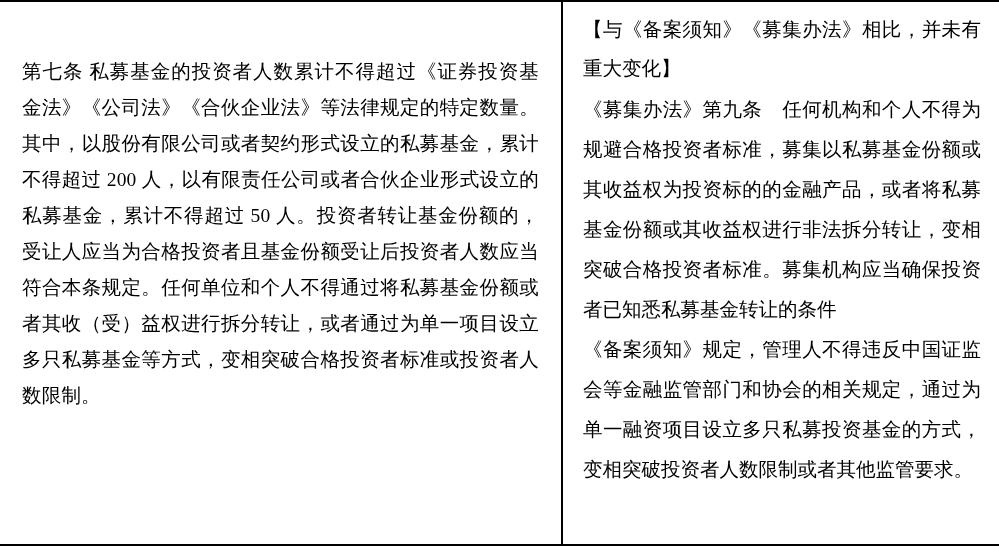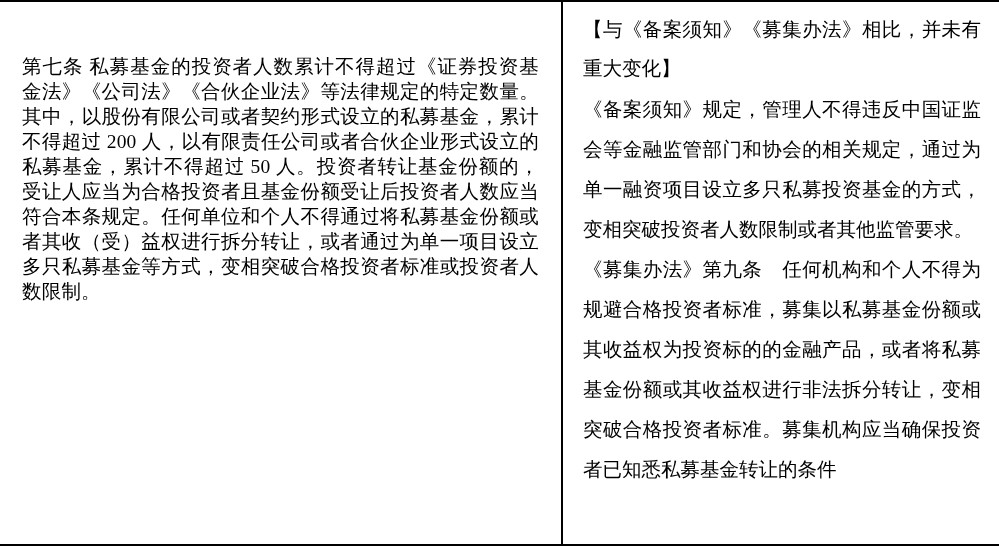--- a/index.html
+++ b/index.html
@@ -37,21 +37,21 @@
     width: 563px;
     border-right: 2px solid #000;
     padding: 52px 22px 0 22px;
   }
   .cell-right {
     width: 436px;
     padding: 8px 18px 0 20px;
   }
   .para {
     font-size: 19.5px;
-    line-height: 25px;
+    line-height: 36px;
     text-align: justify;
     text-justify: inter-ideograph;
     margin: 0;
     letter-spacing: 0.2px;
   }
   .cell-left .para {
     text-indent: 0;
   }
   .heading {
     font-weight: normal;
@@ -81,19 +81,19 @@
 
 <div class="page">
   <div class="table">
 
     <div class="cell cell-left">
       <p class="para">第七条 私募基金的投资者人数累计不得超过《证券投资基金法》《公司法》《合伙企业法》等法律规定的特定数量。其中，以股份有限公司或者契约形式设立的私募基金，累计不得超过 200 人，以有限责任公司或者合伙企业形式设立的私募基金，累计不得超过 50 人。投资者转让基金份额的，受让人应当为合格投资者且基金份额受让后投资者人数应当符合本条规定。任何单位和个人不得通过将私募基金份额或者其收（受）益权进行拆分转让，或者通过为单一项目设立多只私募基金等方式，变相突破合格投资者标准或投资者人数限制。</p>
     </div>
 
     <div class="cell cell-right">
       <p class="heading">【与《备案须知》《募集办法》相比，并未有重大变化】</p>
+      <p class="right-para">《募集办法》第九条　任何机构和个人不得为规避合格投资者标准，募集以私募基金份额或其收益权为投资标的的金融产品，或者将私募基金份额或其收益权进行非法拆分转让，变相突破合格投资者标准。募集机构应当确保投资者已知悉私募基金转让的条件</p>
       <p class="right-para">《备案须知》规定，管理人不得违反中国证监会等金融监管部门和协会的相关规定，通过为单一融资项目设立多只私募投资基金的方式，变相突破投资者人数限制或者其他监管要求。</p>
-      <p class="right-para">《募集办法》第九条　任何机构和个人不得为规避合格投资者标准，募集以私募基金份额或其收益权为投资标的的金融产品，或者将私募基金份额或其收益权进行非法拆分转让，变相突破合格投资者标准。募集机构应当确保投资者已知悉私募基金转让的条件</p>
     </div>
 
   </div>
   <div class="bottom-rule"></div>
 </div>
 
 </body></html>

